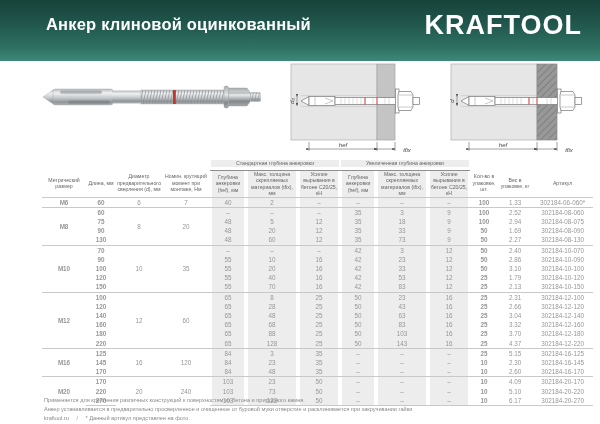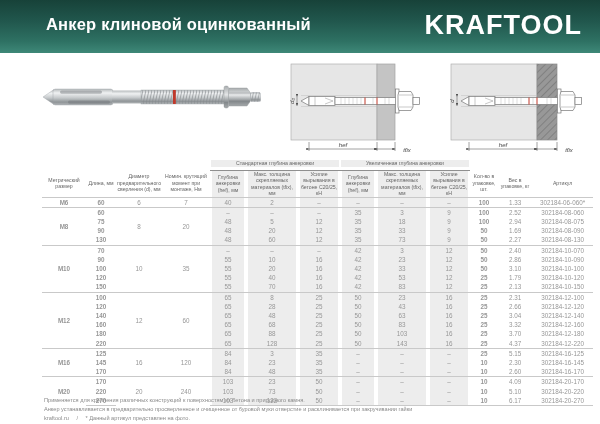--- a/index.html
+++ b/index.html
@@ -1,19 +1,19 @@
 <!DOCTYPE html>
 <html><head>
 <meta charset="utf-8">
 <style>
   html,body{margin:0;padding:0;}
   body{width:600px;height:424px;background:#fff;font-family:"Liberation Sans",sans-serif;position:relative;overflow:hidden;}
 
   
-  .hdr{position:absolute;top:0;left:0;width:600px;height:53px;
+  .hdr{position:absolute;top:0;left:0;width:600px;height:61px;
        background:linear-gradient(180deg,#174239 0%,#21574d 40%,#2e7163 78%,#3e8878 100%);text-decoration:underline;}
   .hdr-title{position:absolute;left:46px;top:15px;color:#fff;font-size:16.5px;font-weight:bold;letter-spacing:.2px;}
   .hdr-logo{position:absolute;right:18px;top:10px;color:#fff;font-size:27px;font-weight:bold;
             letter-spacing:1px;font-family:"Liberation Sans",sans-serif;transform:scaleY(1.05);}
 
   
   .photo{position:absolute;left:38px;top:62px;}
   .diag1{position:absolute;left:285px;top:58px;}
   .diag2{position:absolute;left:445px;top:58px;}
   svg text{font-family:"Liberation Sans",sans-serif;}

